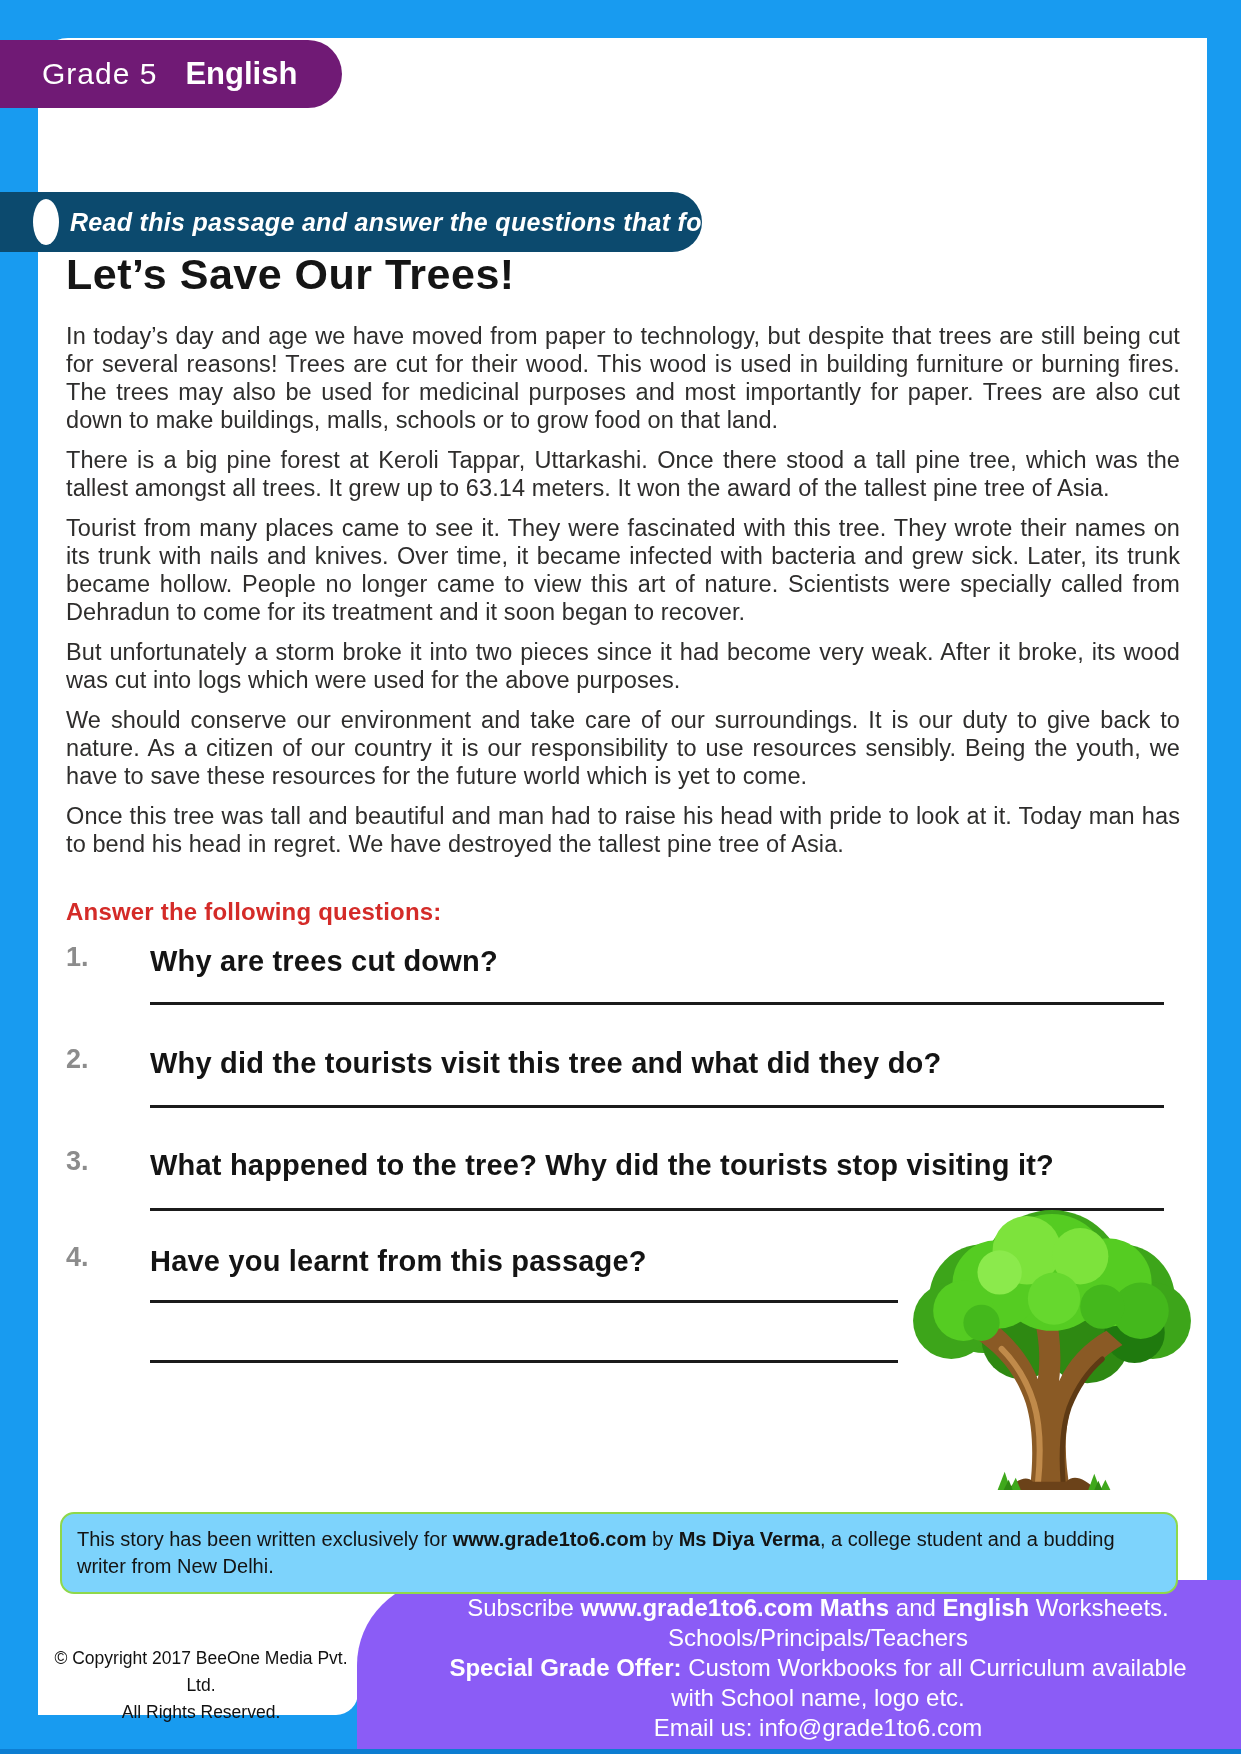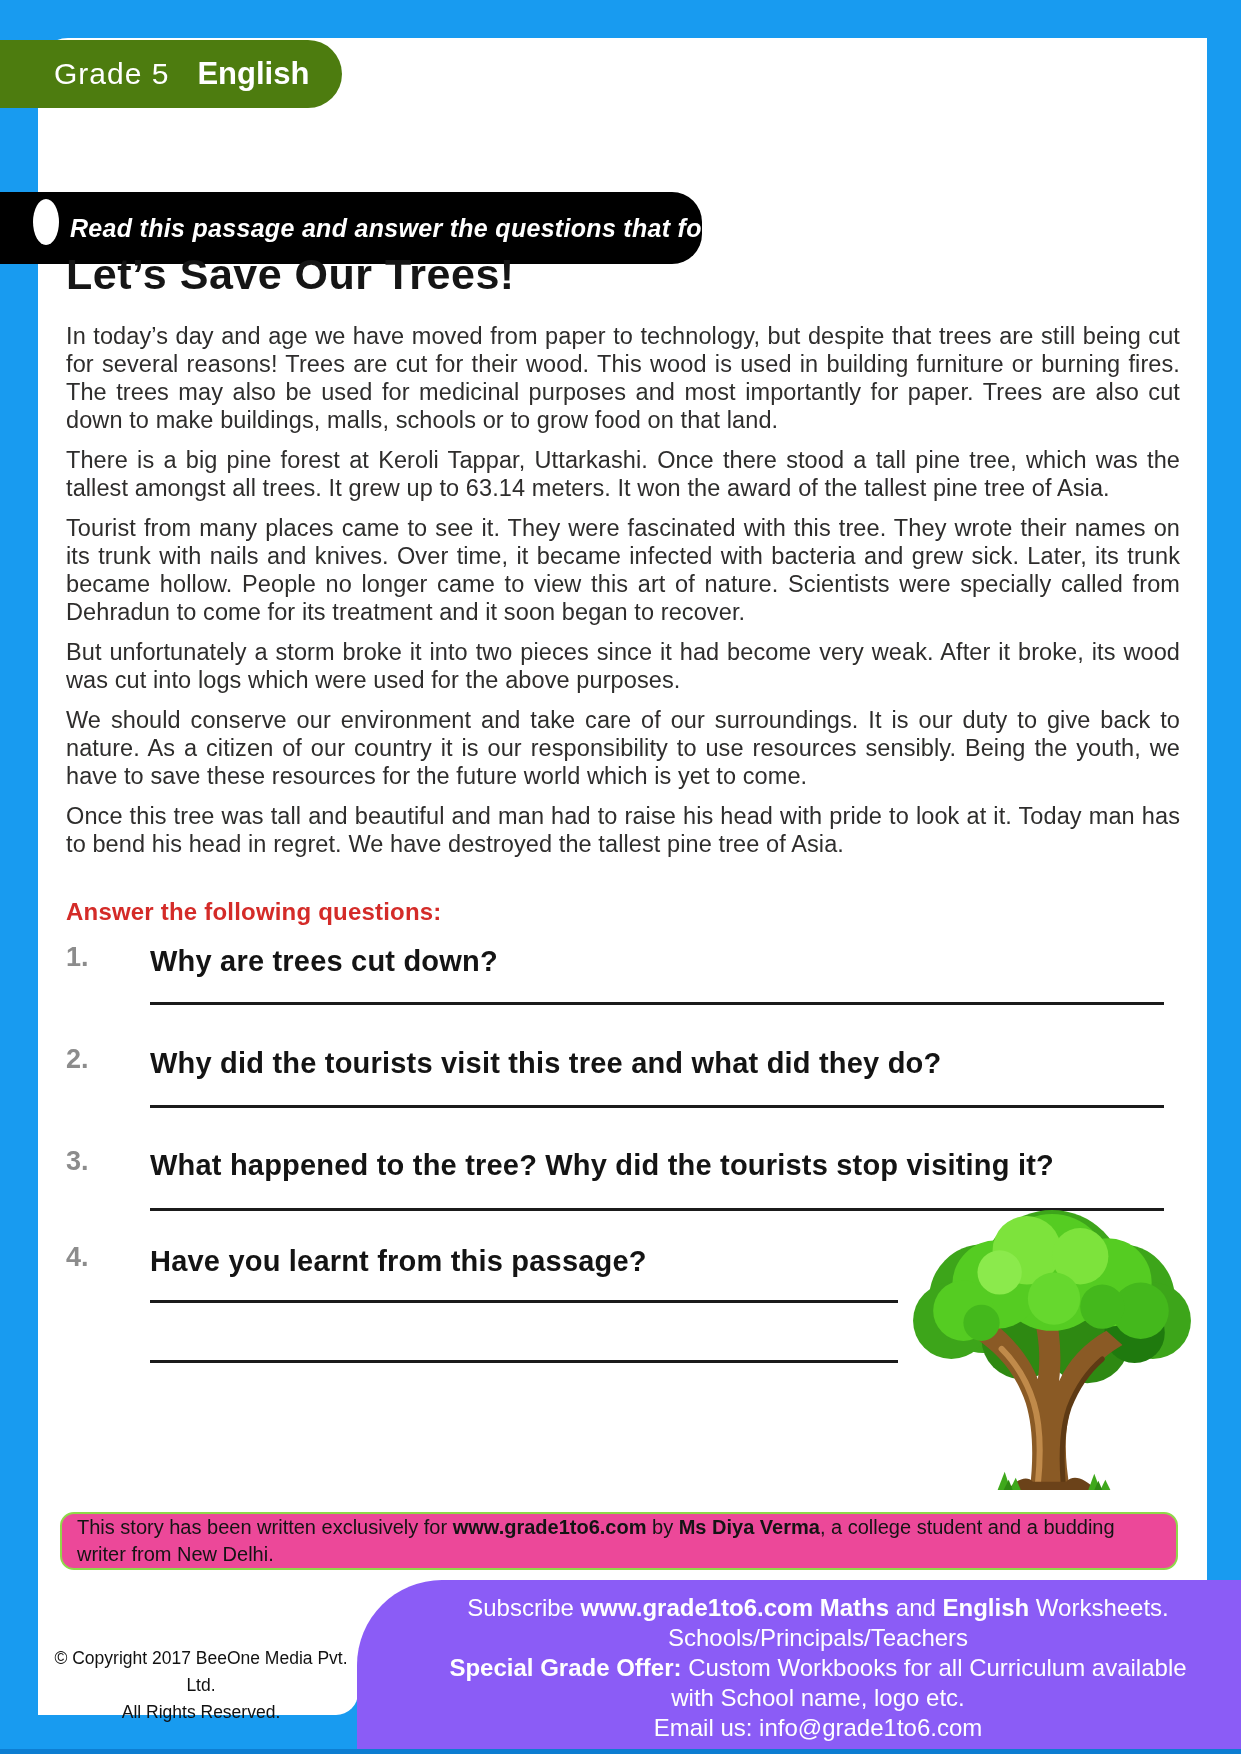--- a/index.html
+++ b/index.html
@@ -12,31 +12,31 @@
   }
   
   .white-main{position:absolute;left:38px;top:38px;width:1169px;height:1543px;background:#ffffff;border-radius:30px 0 0 0;}
   .white-lower-a{position:absolute;left:38px;top:1580px;width:420px;height:88px;background:#ffffff;}
   .white-lower-b{position:absolute;left:38px;top:1580px;width:320px;height:135px;background:#ffffff;border-bottom-right-radius:22px;}
   .bottom-strip{position:absolute;left:0;bottom:0;width:1241px;height:5px;background:#0D7ED2;}
 
   
   .tab{
     position:absolute;left:0;top:40px;width:342px;height:68px;
-    background:#4d7c0f;border-radius:0 34px 34px 0;
-    display:flex;align-items:center;padding-left:54px;box-sizing:border-box;gap:28px;
+    background:#701a75;border-radius:0 34px 34px 0;
+    display:flex;align-items:center;padding-left:42px;box-sizing:border-box;gap:28px;
     color:#ffffff;
   }
   .tab .grade{font-size:30px;font-weight:400;letter-spacing:1px;}
   .tab .subject{font-size:31px;font-weight:700;}
 
   
   .banner{
-    position:absolute;left:0;top:192px;width:702px;height:72px;
-    background:#000000;border-radius:0 30px 30px 0;
+    position:absolute;left:0;top:192px;width:702px;height:60px;
+    background:#0c4a6e;border-radius:0 30px 30px 0;
     display:flex;align-items:center;
   }
   .banner .oval{position:absolute;left:33px;top:7px;width:26px;height:46px;background:#ffffff;border-radius:50%;}
   .banner .txt{margin-left:70px;color:#ffffff;font-size:25px;font-weight:700;font-style:italic;letter-spacing:0.3px;white-space:nowrap;}
 
   .title{
     position:absolute;left:66px;top:250px;width:1114px;margin:0;
     text-align:left;font-size:43px;font-weight:700;color:#151515;letter-spacing:0.5px;
   }
 
@@ -54,22 +54,22 @@
   .q-row{position:absolute;left:66px;width:1114px;display:flex;align-items:flex-start;}
   .q-num{display:inline-block;width:84px;font-size:27px;color:#8C8C8C;font-weight:600;flex:0 0 84px;}
   .q-text{font-size:29px;font-weight:700;color:#141414;padding-top:3px;letter-spacing:0.2px;}
   .a-line{position:absolute;left:150px;width:1014px;height:0;border-top:3px solid #1B1B1B;}
   .a-line.short{width:748px;}
 
   .tree{position:absolute;left:898px;top:1210px;width:308px;height:292px;}
 
   .note-box{
     position:absolute;left:60px;top:1512px;width:1118px;box-sizing:border-box;
-    border:2.5px solid #8FD84A;border-radius:14px;background:#ec4899;
-    padding:0 15px;font-size:20px;line-height:1.35;color:#141414;
+    border:2.5px solid #8FD84A;border-radius:14px;background:#7dd3fc;
+    padding:12px 15px;font-size:20px;line-height:1.35;color:#141414;
   }
   .note-box b{font-weight:700;}
 
   .copyright{
     position:absolute;left:45px;top:1645px;width:312px;text-align:center;
     font-family:Liberation Sans, sans-serif;font-size:17.5px;line-height:1.55;color:#111111;
   }
 
   .footer-blue{
     position:absolute;left:357px;top:1580px;width:884px;height:174px;

